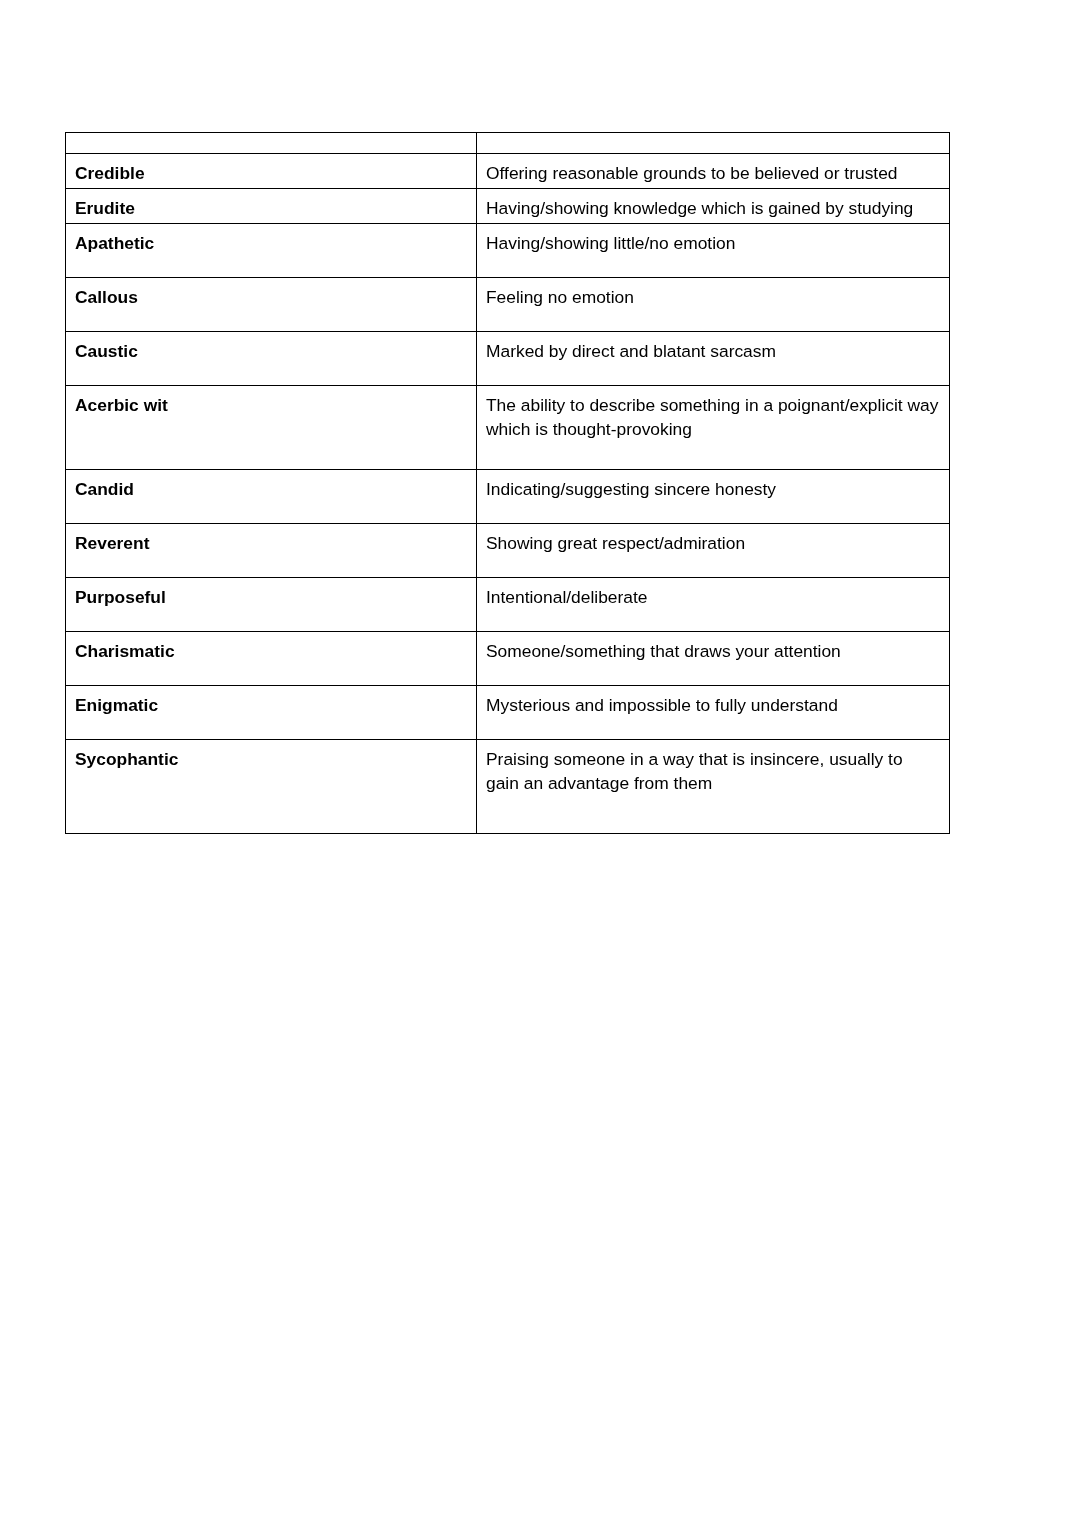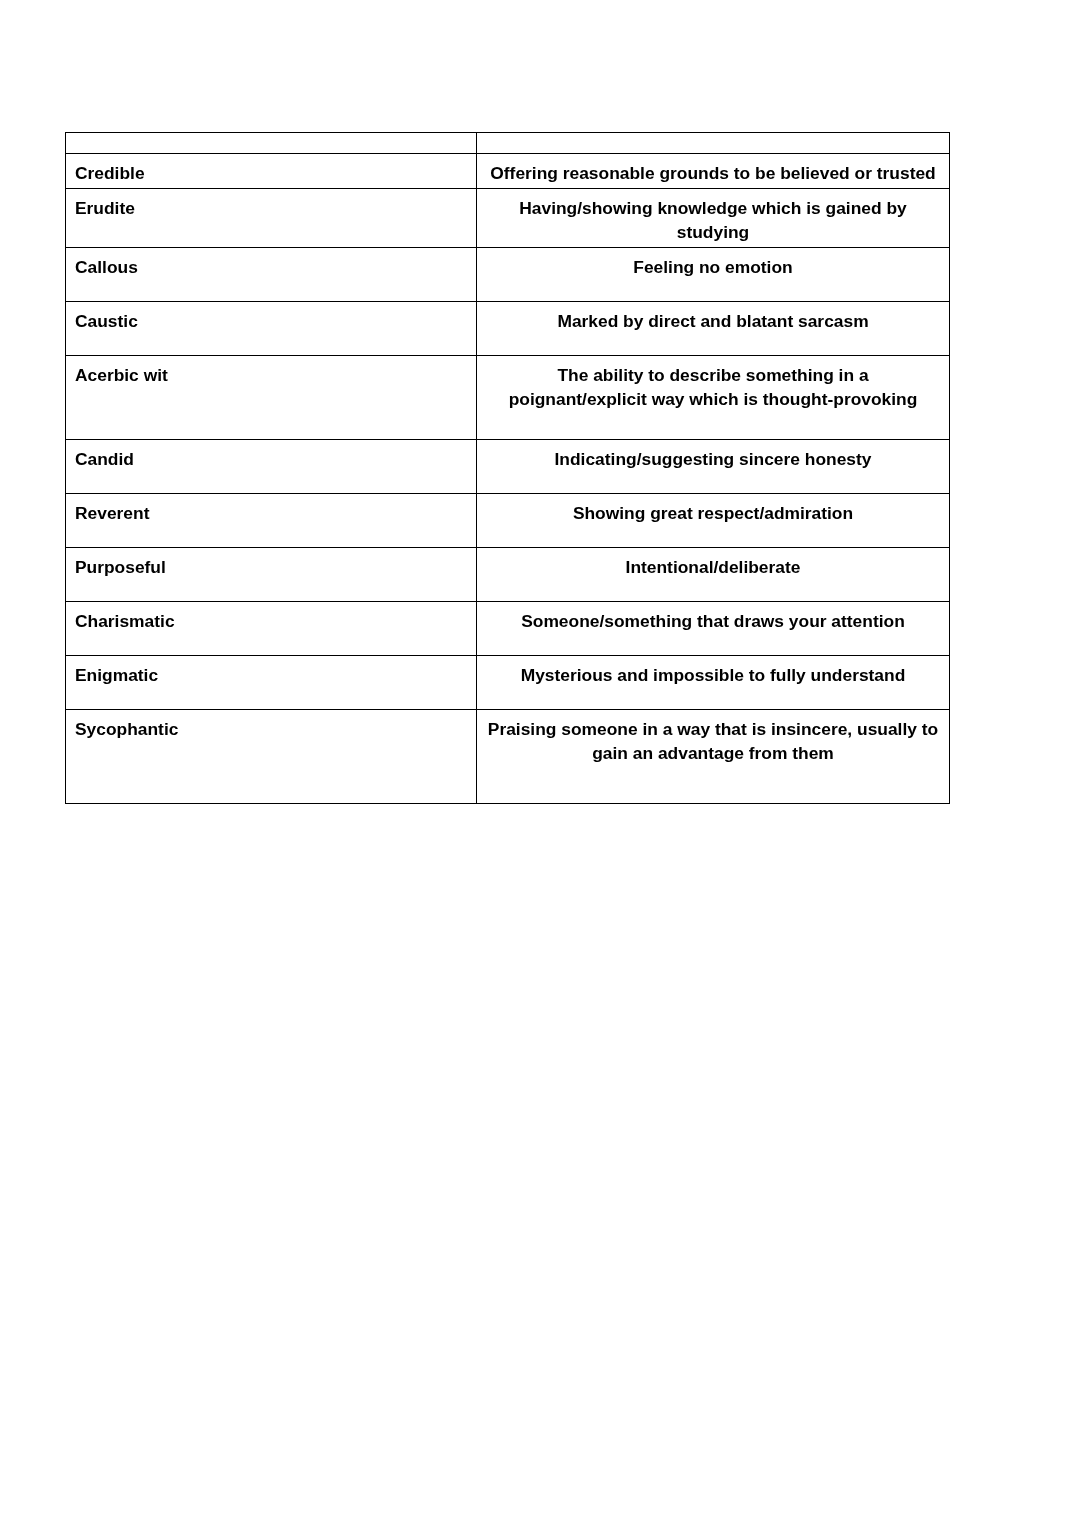--- a/index.html
+++ b/index.html
@@ -46,22 +46,21 @@
 
   .col-def {
     width: 473px;
   }
 
   .term {
     font-weight: bold;
   }
 
   .def {
-    font-weight: bold;
-    text-align: center;
+    font-weight: normal;
   }
 
   
   tr.header-row td {
     height: 10px;
     padding-top: 5px;
     padding-bottom: 5px;
   }
 
   
@@ -107,20 +106,28 @@
 
       <tr class="h-short">
         <td>
           <span class="cell-text term">Erudite</span>
         </td>
         <td>
           <span class="cell-text def">Having/showing knowledge which is gained by studying</span>
         </td>
       </tr>
 
+      <tr class="h-tall">
+        <td>
+          <span class="cell-text term">Apathetic</span>
+        </td>
+        <td>
+          <span class="cell-text def">Having/showing little/no emotion</span>
+        </td>
+      </tr>
 
       <tr class="h-tall">
         <td>
           <span class="cell-text term">Callous</span>
         </td>
         <td>
           <span class="cell-text def">Feeling no emotion</span>
         </td>
       </tr>
 

